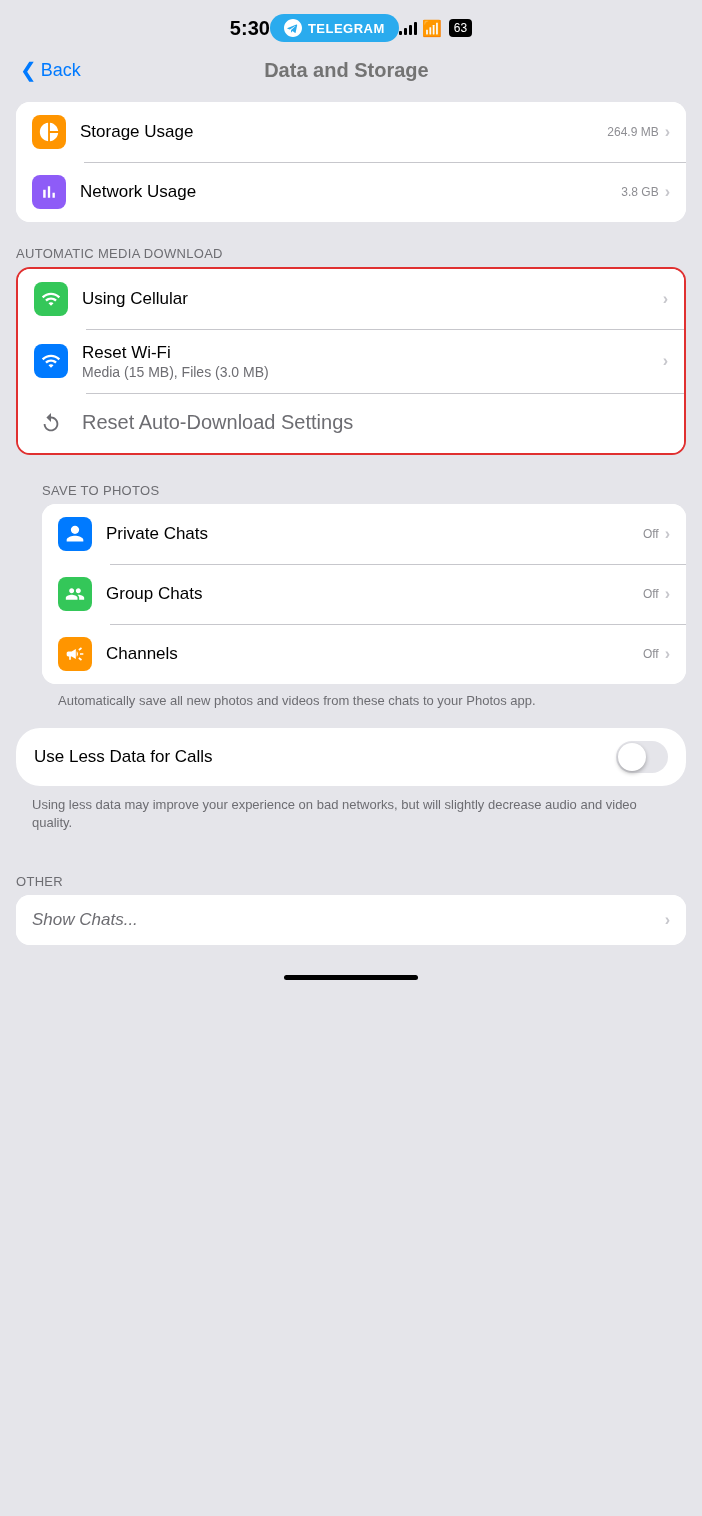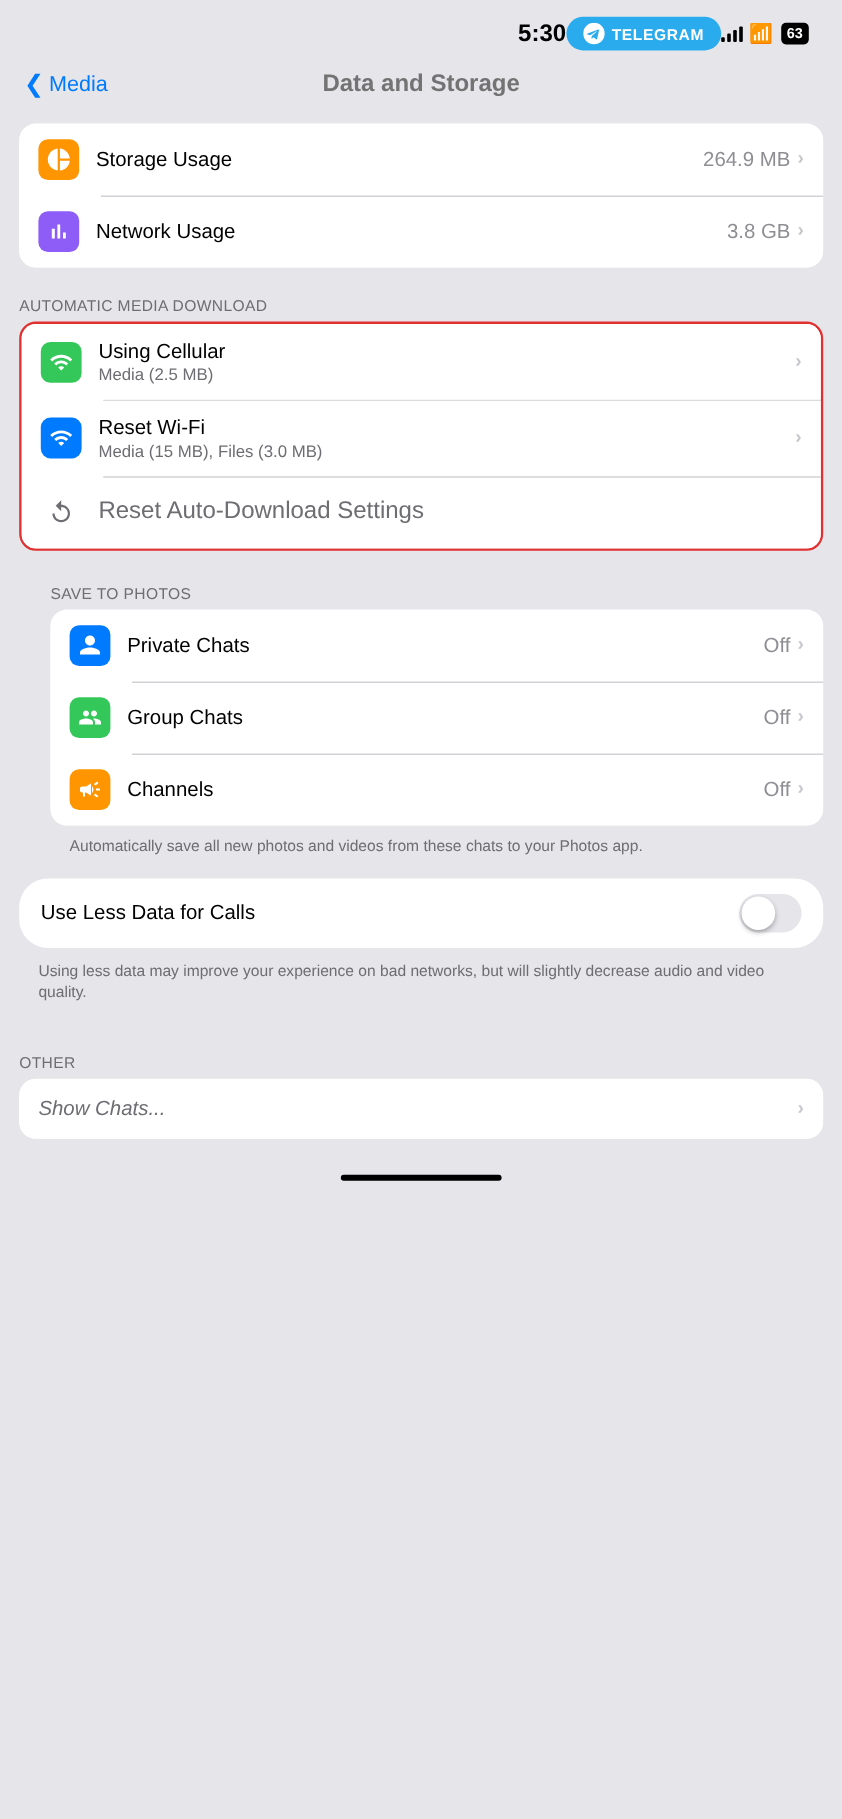--- a/index.html
+++ b/index.html
@@ -8,21 +8,21 @@
       min-height: 1516px;
       background: #e5e5ea;
       font-family: -apple-system, 'SF Pro Text', 'Helvetica Neue', sans-serif;
       overflow-x: hidden;
     }
 
     
     .status-bar {
       display: flex;
       align-items: center;
-      justify-content: flex-end;
+      justify-content: center;
       padding: 14px 28px 8px 28px;
       background: #e5e5ea;
     }
     .status-time {
       font-size: 20px;
       font-weight: 600;
       color: #000;
     }
     .status-center {
       display: flex;
@@ -64,21 +64,21 @@
       border-radius: 1px;
     }
     .battery {
       display: flex;
       align-items: center;
       background: #000;
       border-radius: 4px;
       padding: 2px 5px;
       color: white;
       font-size: 12px;
-      font-weight: 700;
+      font-weight: 400;
     }
 
     
     .nav-bar {
       display: flex;
       align-items: center;
       justify-content: space-between;
       padding: 8px 20px 14px 20px;
       background: #e5e5ea;
     }
@@ -164,21 +164,21 @@
       font-size: 17px;
       font-weight: 400;
       color: #000;
     }
     .row-subtitle {
       font-size: 14px;
       color: #6d6d72;
       margin-top: 1px;
     }
     .row-value {
-      font-size: 17px;
+      font-size: 12px;
       color: #8e8e93;
       margin-right: 6px;
     }
     .row-chevron {
       color: #c7c7cc;
       font-size: 16px;
       font-weight: 600;
     }
 
     
@@ -306,21 +306,21 @@
     <span style="font-size:16px;">📶</span>
     <div class="battery">
       <span>63</span>
     </div>
   </div>
 </div>
 
 <div class="nav-bar">
   <div class="back-btn">
     <span class="back-chevron">❮</span>
-    <span>Media</span>
+    <span>Back</span>
   </div>
   <div class="nav-title">Data and Storage</div>
   <div class="nav-spacer"></div>
 </div>
 
 <div class="top-section">
   <div class="card">
 
     <div class="row">
       <div class="row-icon icon-orange">
@@ -356,21 +356,20 @@
     <div class="highlighted-card">
 
       <div class="row" style="border-bottom: none;">
         <div class="row-icon icon-green">
           <svg width="20" height="20" viewBox="0 0 24 24" fill="white">
             <path d="M1 9l2 2c4.97-4.97 13.03-4.97 18 0l2-2C16.93 2.93 7.08 2.93 1 9zm8 8l3 3 3-3c-1.65-1.66-4.34-1.66-6 0zm-4-4l2 2c2.76-2.76 7.24-2.76 10 0l2-2C15.14 9.14 8.87 9.14 5 13z"></path>
           </svg>
         </div>
         <div class="row-content">
           <div class="row-title">Using Cellular</div>
-          <div class="row-subtitle">Media (2.5 MB)</div>
         </div>
         <span class="row-chevron">›</span>
       </div>
 
       <div style="height:0.5px; background:#c7c7cc; margin-left:68px;"></div>
 
       <div class="row" style="border-bottom: none;">
         <div class="row-icon icon-blue">
           <svg width="20" height="20" viewBox="0 0 24 24" fill="white">
             <path d="M1 9l2 2c4.97-4.97 13.03-4.97 18 0l2-2C16.93 2.93 7.08 2.93 1 9zm8 8l3 3 3-3c-1.65-1.66-4.34-1.66-6 0zm-4-4l2 2c2.76-2.76 7.24-2.76 10 0l2-2C15.14 9.14 8.87 9.14 5 13z"></path>

